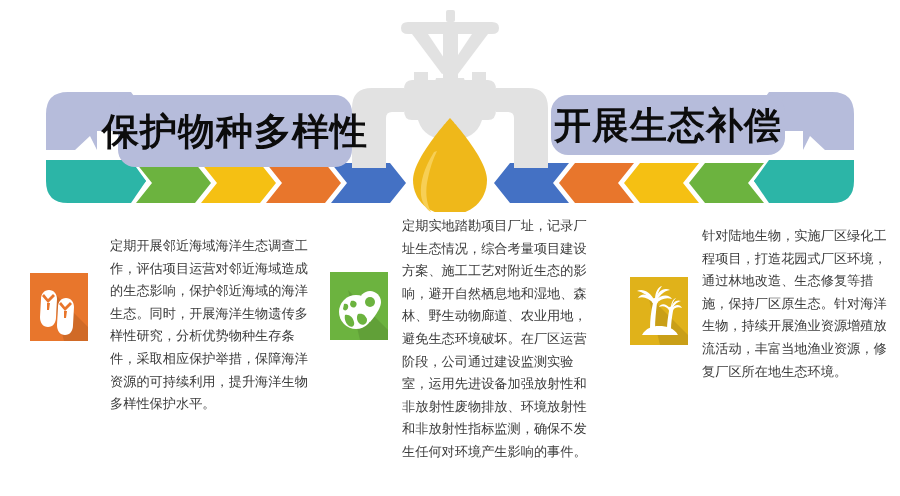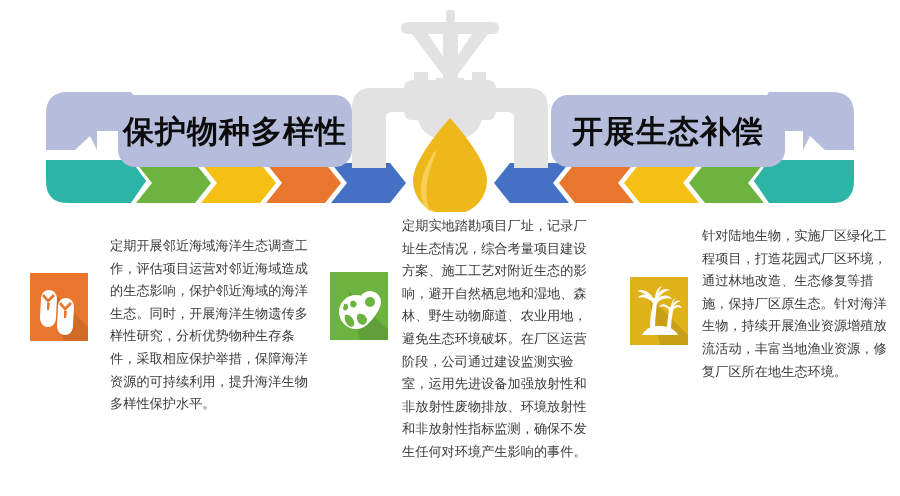--- a/index.html
+++ b/index.html
@@ -35,29 +35,29 @@
   .pill {
     position: absolute;
     display: flex;
     align-items: center;
     justify-content: center;
     background: #b6bcdb;
     border-radius: 17px;
     box-sizing: border-box;
   }
   .pill-text {
-    font-size: 31px;
+    font-size: 37px;
     font-weight: bold;
     color: #0c0c0c;
     letter-spacing: 1px;
     white-space: nowrap;
     line-height: 1;
   }
   #pill-left  { left: 118px; top: 95px; width: 234px; height: 72px; }
-  #pill-right { left: 551px; top: 95px; width: 234px; height: 72px; }
+  #pill-right { left: 551px; top: 95px; width: 234px; height: 60px; }
 
   
   #columns {
     position: absolute;
     left: 0;
     top: 215px;
     width: 900px;
     height: 281px;
   }
   .column {

